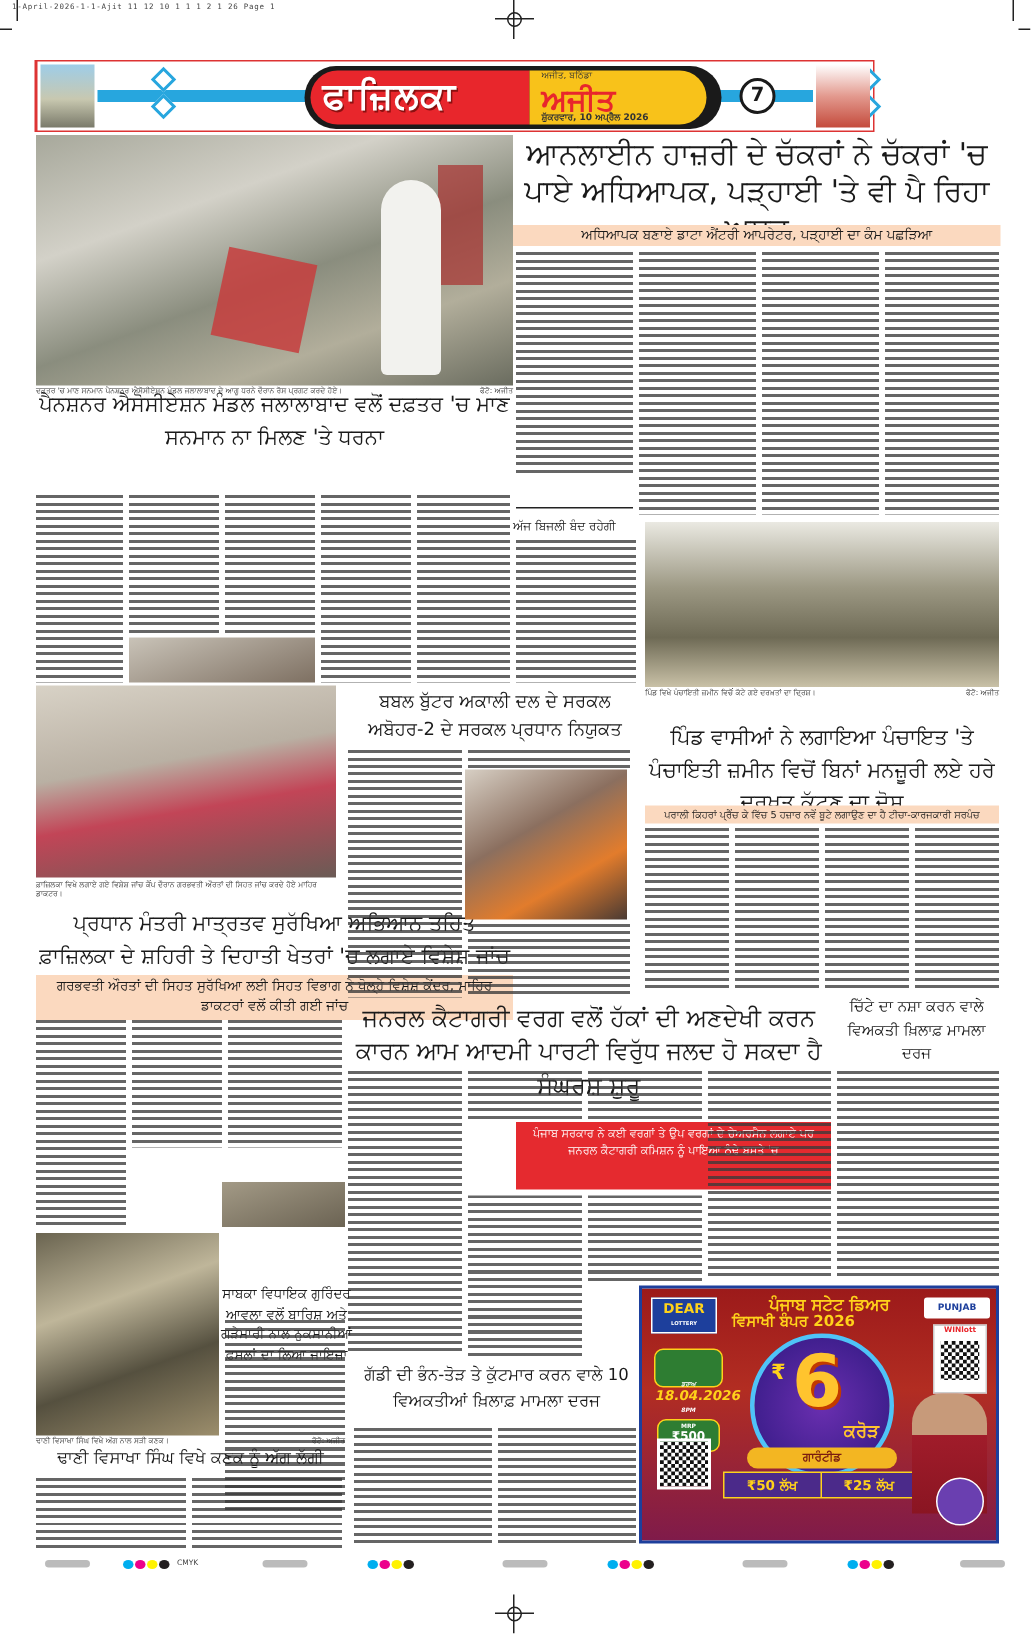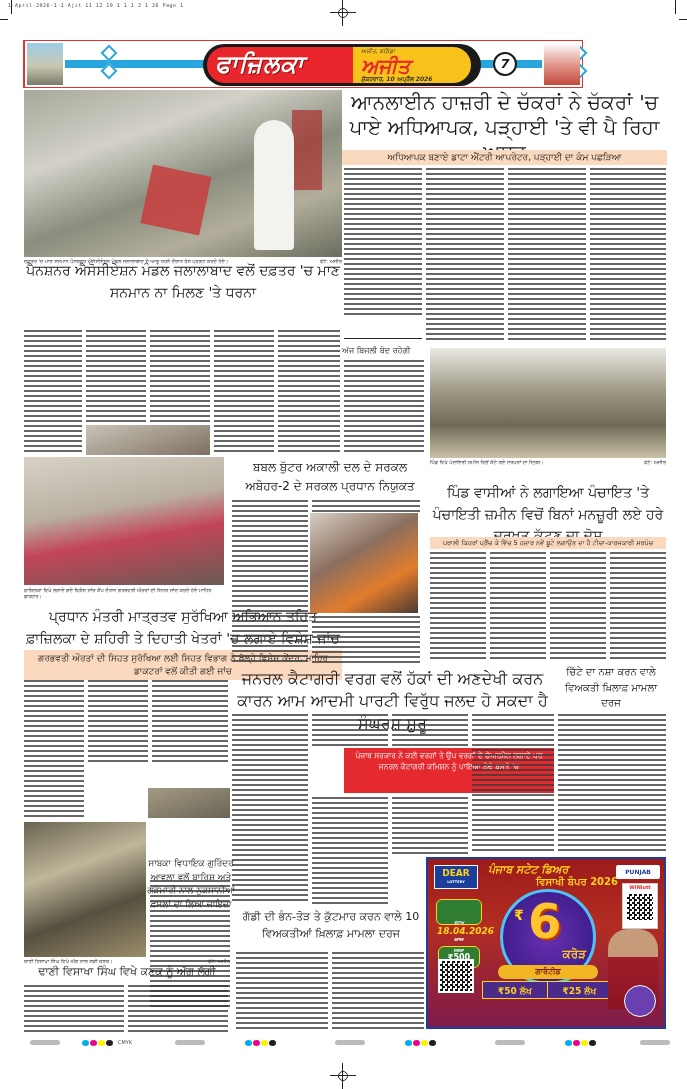--- a/index.html
+++ b/index.html
@@ -7,21 +7,21 @@
   body { position: relative; font-family: "DejaVu Sans", sans-serif; color: #1a1a1a; }
   .abs { position: absolute; }
   .slug { left: 8px; top: 2px; font-size: 5px; color: #444; letter-spacing: 0.5px; font-family: "DejaVu Sans Mono", monospace; }
   .reg { width: 26px; height: 26px; }
   .reg::before { content: ""; position: absolute; left: 12px; top: 0; width: 1px; height: 26px; background: #222; }
   .reg::after { content: ""; position: absolute; left: 0; top: 12px; width: 26px; height: 1px; background: #222; }
   .reg .c { position: absolute; left: 8px; top: 8px; width: 10px; height: 10px; border: 1px solid #222; border-radius: 50%; }
   .crop { background: #222; }
 
   
-  .masthead { left: 23px; top: 40px; width: 560px; height: 48px; background: #fff; border: 1px solid #d33; border-left: 2px solid #d33; font-style: italic; }
+  .masthead { left: 23px; top: 40px; width: 560px; height: 48px; background: #fff; border: 1px solid #d33; border-left: 2px solid #d33; }
   .mh-band { position: absolute; left: 40px; right: 40px; top: 19px; height: 8px; background: #27a6de; }
   .mh-diamond { position: absolute; top: 6px; width: 30px; height: 34px; }
   .mh-diamond span { position: absolute; width: 12px; height: 12px; border: 2px solid #27a6de; transform: rotate(45deg); background: #fff; }
   .mh-pill { position: absolute; left: 178px; top: 3px; width: 278px; height: 42px; border-radius: 22px; background: #1a1a1a; overflow: hidden; }
   .mh-red { position: absolute; left: 4px; top: 3px; width: 146px; height: 36px; background: #e8262c; border-radius: 18px 0 0 18px; }
   .mh-yellow { position: absolute; left: 150px; top: 3px; width: 118px; height: 36px; background: #f8c21a; border-radius: 0 18px 18px 0; }
   .mh-city { position: absolute; left: 12px; top: 6px; font-size: 24px; font-weight: bold; color: #fff; letter-spacing: 1px; text-shadow: 1px 1px 0 #8a1010; }
   .mh-brand { position: absolute; left: 158px; top: 10px; font-size: 20px; font-weight: bold; color: #e8262c; }
   .mh-edition { position: absolute; left: 158px; top: 3px; font-size: 6px; color: #333; }
   .mh-date { position: absolute; left: 158px; top: 31px; font-size: 6px; color: #333; font-weight: bold; }
@@ -63,22 +63,22 @@
   .hl-power { left: 342px; top: 346px; width: 82px; font-size: 8px; text-align: left; }
 
   .redbox { left: 344px; top: 748px; width: 210px; height: 45px; background: #e52a2f; color: #fff; font-size: 7.5px; line-height: 1.45; text-align: center; padding: 3px 4px; }
 
   
   .txt { background: repeating-linear-gradient(180deg, #3a3a3a 0px, #3a3a3a 2px, transparent 2px, transparent 5px); opacity: 0.78; }
   .rule { background: #222; }
 
   
   .ad { left: 426px; top: 857px; width: 240px; height: 172px; background: linear-gradient(180deg, #9c1a1a 0%, #b22d22 40%, #7f1b4a 100%); border: 2px solid #1d3f9c; overflow: hidden; }
-  .ad-title1 { position: absolute; left: 60px; top: 4px; width: 130px; text-align: left; color: #ffd21a; font-size: 11px; font-weight: bold; font-style: italic; }
-  .ad-title2 { position: absolute; left: 60px; top: 17px; width: 130px; text-align: right; color: #ffd21a; font-size: 10px; font-weight: bold; }
+  .ad-title1 { position: absolute; left: 60px; top: 4px; width: 130px; text-align: center; color: #ffd21a; font-size: 11px; font-weight: bold; }
+  .ad-title2 { position: absolute; left: 60px; top: 17px; width: 130px; text-align: left; color: #ffd21a; font-size: 10px; font-weight: bold; }
   .ad-dear { position: absolute; left: 6px; top: 6px; width: 44px; height: 24px; background: #1d3f9c; border: 1px solid #fff; color: #ffd21a; font-size: 9px; font-weight: bold; text-align: center; line-height: 14px; }
   .ad-dear small { display: block; font-size: 3.5px; line-height: 4px; color: #fff; }
   .ad-punjab { position: absolute; right: 4px; top: 6px; width: 44px; height: 14px; background: #fff; color: #1d3f9c; font-size: 6px; font-weight: bold; text-align: center; line-height: 14px; border-radius: 2px; }
   .ad-winlott { position: absolute; right: 6px; top: 24px; width: 36px; height: 46px; background: #fff; border: 1px solid #ccc; }
   .ad-winlott .wl { font-size: 5px; color: #e8262c; font-weight: bold; text-align: center; }
   .qr { background: repeating-conic-gradient(#111 0% 25%, #fff 0% 50%) 0 0 / 5px 5px; border: 2px solid #fff; }
   .ad-circle { position: absolute; left: 72px; top: 30px; width: 96px; height: 96px; border-radius: 50%; background: radial-gradient(circle, #6a2fb0 0%, #3b1d8a 80%); border: 3px solid #4fc3f7; }
   .ad-rupee { position: absolute; left: 86px; top: 48px; font-size: 14px; color: #ffd21a; font-weight: bold; }
   .ad-six { position: absolute; left: 100px; top: 38px; font-size: 48px; color: #ffc42e; font-weight: bold; line-height: 1; text-shadow: 2px 2px 0 #c23a00; }
   .ad-karod { position: absolute; left: 82px; top: 88px; width: 76px; text-align: right; font-size: 12px; color: #ffc42e; font-weight: bold; }

